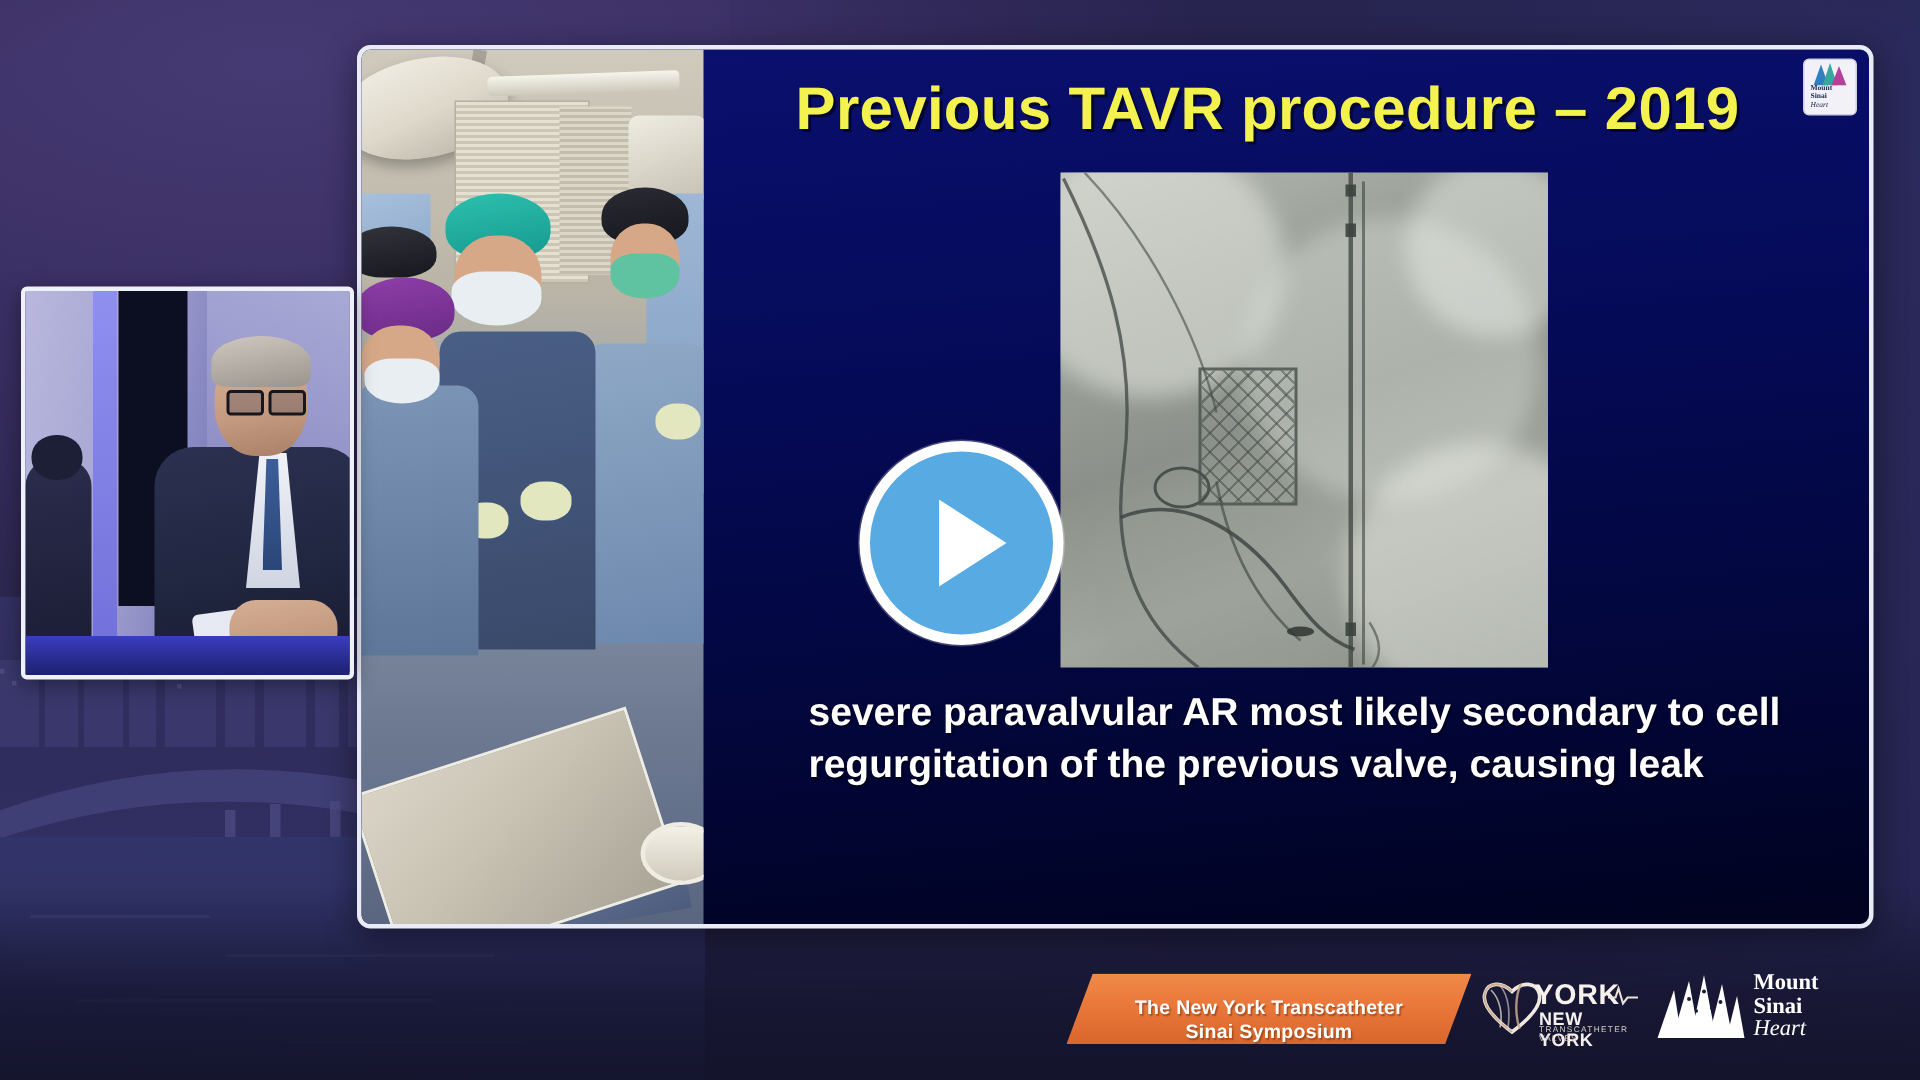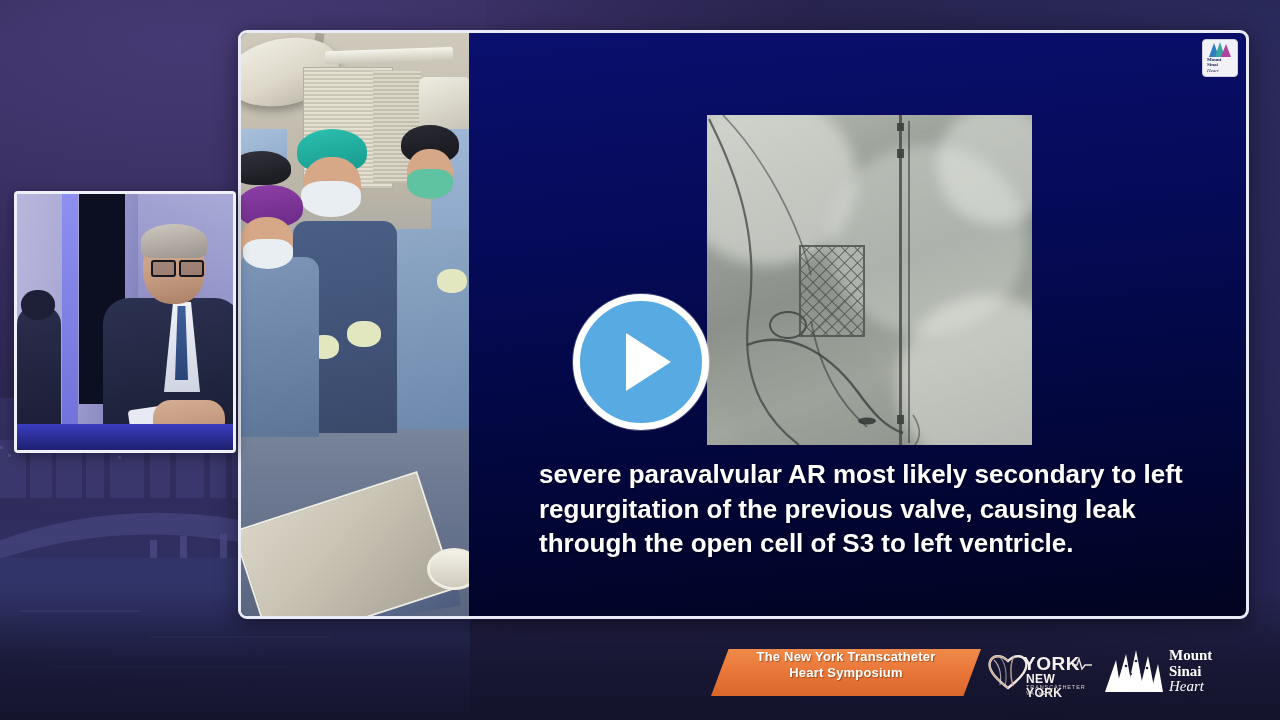--- a/index.html
+++ b/index.html
@@ -134,21 +134,21 @@
     background:linear-gradient(170deg,#2a2d4c,#1a1c33);}
   #pip .head2{position:absolute;left:4px;top:96px;width:34px;height:30px;border-radius:48%;background:#1d1f36;}
   #pip .deskedge{position:absolute;left:0;bottom:0;width:100%;height:26px;
     background:linear-gradient(180deg,#3a3dc0 0%,#2a2d92 55%,#1e2070 100%);}
 
   
   #footer{position:absolute;left:0;bottom:0;width:100%;height:92px;}
   .nytv-banner{position:absolute;left:711px;bottom:24px;width:270px;height:47px;
     background:linear-gradient(180deg,#ef8a48 0%,#e9773a 48%,#d9672c 100%);
     clip-path:polygon(6.5% 0, 100% 0, 93.5% 100%, 0 100%);
-    display:flex;flex-direction:column;align-items:center;justify-content:flex-start;}
+    display:flex;flex-direction:column;align-items:center;justify-content:flex-end;}
   .nytv-banner span{color:#fff;font-weight:bold;font-size:13px;line-height:16px;letter-spacing:.2px;
     text-shadow:1px 1px 1px rgba(120,50,10,.6);}
 
   .nytv-logo{position:absolute;left:986px;bottom:25px;width:104px;height:46px;}
   .nytv-logo .heart{position:absolute;left:0;top:3px;width:44px;height:38px;}
   .nytv-logo .t1{position:absolute;left:37px;top:4px;color:#f6f1ec;font-weight:bold;font-size:19px;
     letter-spacing:.5px;font-family:"Liberation Sans",sans-serif;}
   .nytv-logo .t2{position:absolute;left:40px;top:23px;color:#f6f1ec;font-weight:bold;font-size:12px;letter-spacing:.4px;}
   .nytv-logo .t3{position:absolute;left:40px;top:35px;color:#d9cfc6;font-size:5.5px;letter-spacing:.9px;}
 
@@ -258,20 +258,21 @@
       <svg width="26" height="15" viewBox="0 0 26 15">
         <path d="M2 15 L7 1 L12 15 Z" fill="#2f7fbf"></path>
         <path d="M8 15 L13 0 L18 15 Z" fill="#3aa6a0"></path>
         <path d="M14 15 L19 2 L24 15 Z" fill="#b2419a"></path>
       </svg>
       <div class="ms-text">Mount</div>
       <div class="ms-text">Sinai</div>
       <div class="ms-text"><i>Heart</i></div>
     </div>
 
+    <div class="slide-title">Previous TAVR procedure – 2019</div>
 
     <div class="fluoro">
       <div class="soft" style="left:-30px;top:-20px;width:180px;height:170px;background:rgba(235,238,232,.5);"></div>
       <div class="soft" style="left:120px;top:30px;width:200px;height:190px;background:rgba(215,219,212,.45);"></div>
       <div class="soft" style="left:190px;top:180px;width:180px;height:180px;background:rgba(240,242,236,.45);"></div>
       <div class="soft" style="left:20px;top:210px;width:160px;height:150px;background:rgba(150,156,150,.35);"></div>
       <div class="soft" style="left:230px;top:-10px;width:120px;height:120px;background:rgba(248,250,244,.4);"></div>
 
       <div class="wire" style="left:192px;top:0;width:3px;height:330px;opacity:.75;"></div>
       <div class="wire" style="left:201px;top:6px;width:2px;height:322px;opacity:.6;"></div>
@@ -288,23 +289,22 @@
       </svg>
       <div class="stent"></div>
       <div class="ring"></div>
     </div>
 
     <div class="play-btn" title="Play">
       <div class="play-tri"></div>
     </div>
 
     <div class="slide-body">
-      <div>severe paravalvular AR most likely secondary to left</div>
+      <div>severe paravalvular AR most likely secondary to cell</div>
       <div>regurgitation of the previous valve, causing leak</div>
-      <div>through the open cell of S3 to left ventricle.</div>
     </div>
   </div>
 
   <div id="pip">
     <div class="wall"></div>
     <div class="stripe"></div>
     <div class="dark"></div>
     <div class="rightwall"></div>
     <div class="person2"></div>
     <div class="head2"></div>
@@ -319,21 +319,21 @@
     </div>
     <div class="cuff"></div>
     <div class="hands"></div>
     <div class="deskedge"></div>
   </div>
 
   <div id="footer">
 
     <div class="nytv-banner">
       <span>The New York Transcatheter</span>
-      <span>Heart Symposium</span>
+      <span>Sinai Symposium</span>
     </div>
 
     <div class="nytv-logo">
       <svg class="heart" viewBox="0 0 44 38">
         <path d="M22 36 C 6 24 2 16 4 10 C 6 3 15 2 22 9 C 29 2 38 3 40 10 C 42 16 38 24 22 36 Z" fill="none" stroke="#f0e8e0" stroke-width="2.4"></path>
         <path d="M22 36 C 6 24 2 16 4 10 C 6 3 15 2 22 9" fill="none" stroke="#c9a98e" stroke-width="1.4" opacity=".9"></path>
         <path d="M8 8 C 14 14 16 24 14 33" fill="none" stroke="#e6dcd2" stroke-width="1.1" opacity=".75"></path>
         <path d="M14 5 C 20 12 21 24 19 35" fill="none" stroke="#e6dcd2" stroke-width="1.1" opacity=".6"></path>
         <path d="M28 4 C 24 12 24 24 27 34" fill="none" stroke="#c9a98e" stroke-width="1.6" opacity=".85"></path>
       </svg>

